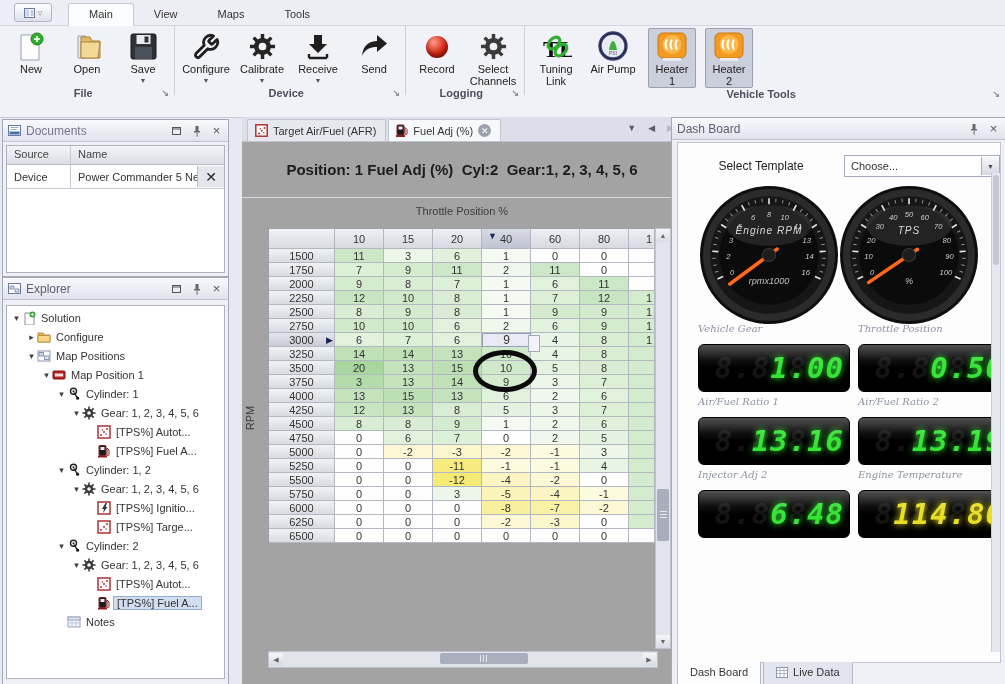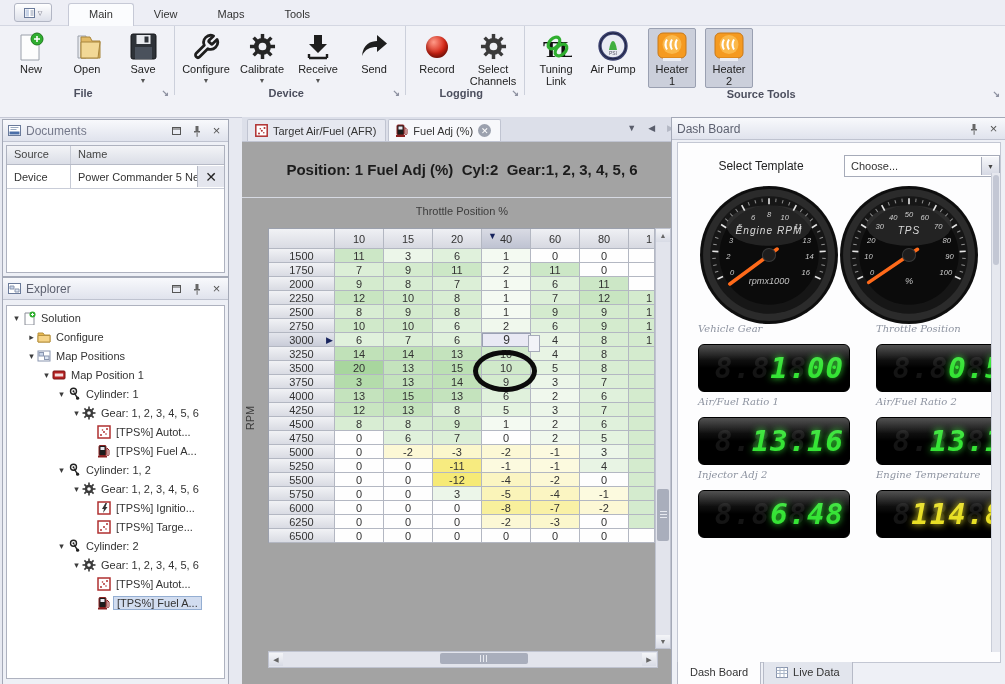--- a/index.html
+++ b/index.html
@@ -83,21 +83,21 @@
 .hsb .sbtn{width:14px;height:13px;display:flex;align-items:center;justify-content:center;font-size:7px;color:#666;background:linear-gradient(#f4f5f8,#d8dbe5)}
 .hsb .sthumb{position:absolute;left:44%;width:88px;height:11px;top:1px;background:#a9aebc;border-radius:2px;display:flex;align-items:center;justify-content:center;gap:2px}
 .hgrip{width:1px;height:7px;background:#e8eaf0}
 
 #dash{position:absolute;left:671px;top:117px;width:333px;height:567px}
 #dash-content{position:absolute;left:5px;right:4px;top:24px;bottom:22px;background:#fdfdfe;border:1px solid #c3c7d3;overflow:hidden}
 #tmpl-row{display:flex;align-items:center;height:34px;padding:6px 0 0 0}
 #tmpl-label{flex:1;text-align:center;color:#222;font-size:12px}
 #tmpl-dd{width:148px}
 #gauges{display:flex;justify-content:center;gap:0;margin-top:2px}
-#dash-displays{display:grid;grid-template-columns:1fr 1fr;padding:0 8px 0 20px;column-gap:26px;margin-top:-6px}
+#dash-displays{display:grid;grid-template-columns:1fr 1fr;padding:0 8px 0 20px;column-gap:8px;margin-top:-6px}
 .dlabel{font-family:"DejaVu Serif",serif;font-style:italic;font-size:10px;color:#8d93a0;min-height:21px;padding-top:4px;line-height:11px;max-width:120px}
 .sseg{position:relative;width:150px;height:46px;background:linear-gradient(#303030,#000 34%);border-radius:6px;border:1px solid #000;overflow:hidden;font-family:"DejaVu Sans Mono",monospace;font-weight:bold;font-style:italic}
 .sseg::after{content:"";position:absolute;inset:0;background:linear-gradient(rgba(255,255,255,.16),rgba(255,255,255,.03) 42%,rgba(0,0,0,0) 50%)}
 .ghost{position:absolute;right:5px;top:6px;font-size:29px;letter-spacing:1px;color:rgba(255,255,255,.08)}
 .dval{position:absolute;right:5px;top:6px;font-size:29px;letter-spacing:1px}
 #dash-sb{position:absolute;right:0px;top:30px;bottom:10px;width:8px;background:#e6e8ef;border-left:1px solid #c9cdd8}
 #dash-sb .sthumb{position:absolute;left:1px;right:1px;top:2px;height:90px;background:#c3c7d4;border-radius:3px}
 #dash-tabs{position:absolute;left:5px;bottom:-2px;display:flex;gap:2px}
 .dtab{display:flex;align-items:center;gap:5px;padding:4px 12px 8px;border:1px solid #b6bac7;background:#e2e5ed;font-size:11px;color:#333;border-top:none}
 .dtab.active{background:#fdfdfe}
@@ -298,21 +298,21 @@
                     <path d="M15 7.5q-3 5 0 10"></path>
                     <path d="M20 7.5q-3 5 0 10"></path>
                   </g>
                   <rect x="6" y="26" width="18" height="3" fill="#eceef4"></rect>
                 </svg>
               </span>
             <span style="width:40px">Heater 2</span>
           </div>
         </div>
         <div class="rlabel">
-            <span class="lbltext">Source Tools</span>
+            <span class="lbltext">Vehicle Tools</span>
             <span class="corner">↘</span>
           </div>
       </div>
     </div>
   </div>
 
   <div class="panel" style="left:2px;top:119px;width:225px;height:156px">
     <div class="phead">
       <svg width="13" height="11">
           <rect x="0.5" y="0.5" width="12" height="10" fill="#fff" stroke="#6a7a9a"></rect>
@@ -565,20 +565,31 @@
           <span class="texp"></span>
           <span class="ticon">
             <svg width="14" height="14">
               <rect x="2" y="1.5" width="7" height="10" rx="1" fill="#1c1c1c" stroke="#8a2020"></rect>
               <rect x="3.5" y="3" width="4" height="3" fill="#e8e8f0"></rect>
               <path d="M10 4l2 2v4.5a1 1 0 0 1-2 0z" fill="none" stroke="#8a2020"></path>
               <rect x="1" y="11.5" width="9" height="2" fill="#8a2020"></rect>
             </svg>
           </span>
           <span class="tlabel">[TPS%] Fuel A...</span>
+        </div>
+        <div class="titem" style="padding-left:49px">
+          <span class="texp"></span>
+          <span class="ticon">
+            <svg width="14" height="14">
+              <rect x="1" y="2" width="12" height="10" fill="#eef2f8" stroke="#9aa6ba"></rect>
+              <rect x="1" y="2" width="12" height="3" fill="#dbe4f0" stroke="#9aa6ba"></rect>
+              <path d="M1 8h12M5 5v7M9 5v7" stroke="#c2ccdc"></path>
+            </svg>
+          </span>
+          <span class="tlabel">Notes</span>
         </div>
       </div>
   </div>
 
   <div id="editor">
     <div id="etabbar">
       <div class="etab">
         <svg width="13" height="13">
             <rect x="0.8" y="0.8" width="11.4" height="11.4" fill="#fff" stroke="#b03030" stroke-width="1.5"></rect>
             <circle cx="4" cy="9.5" r="1" fill="#b03030"></circle>

